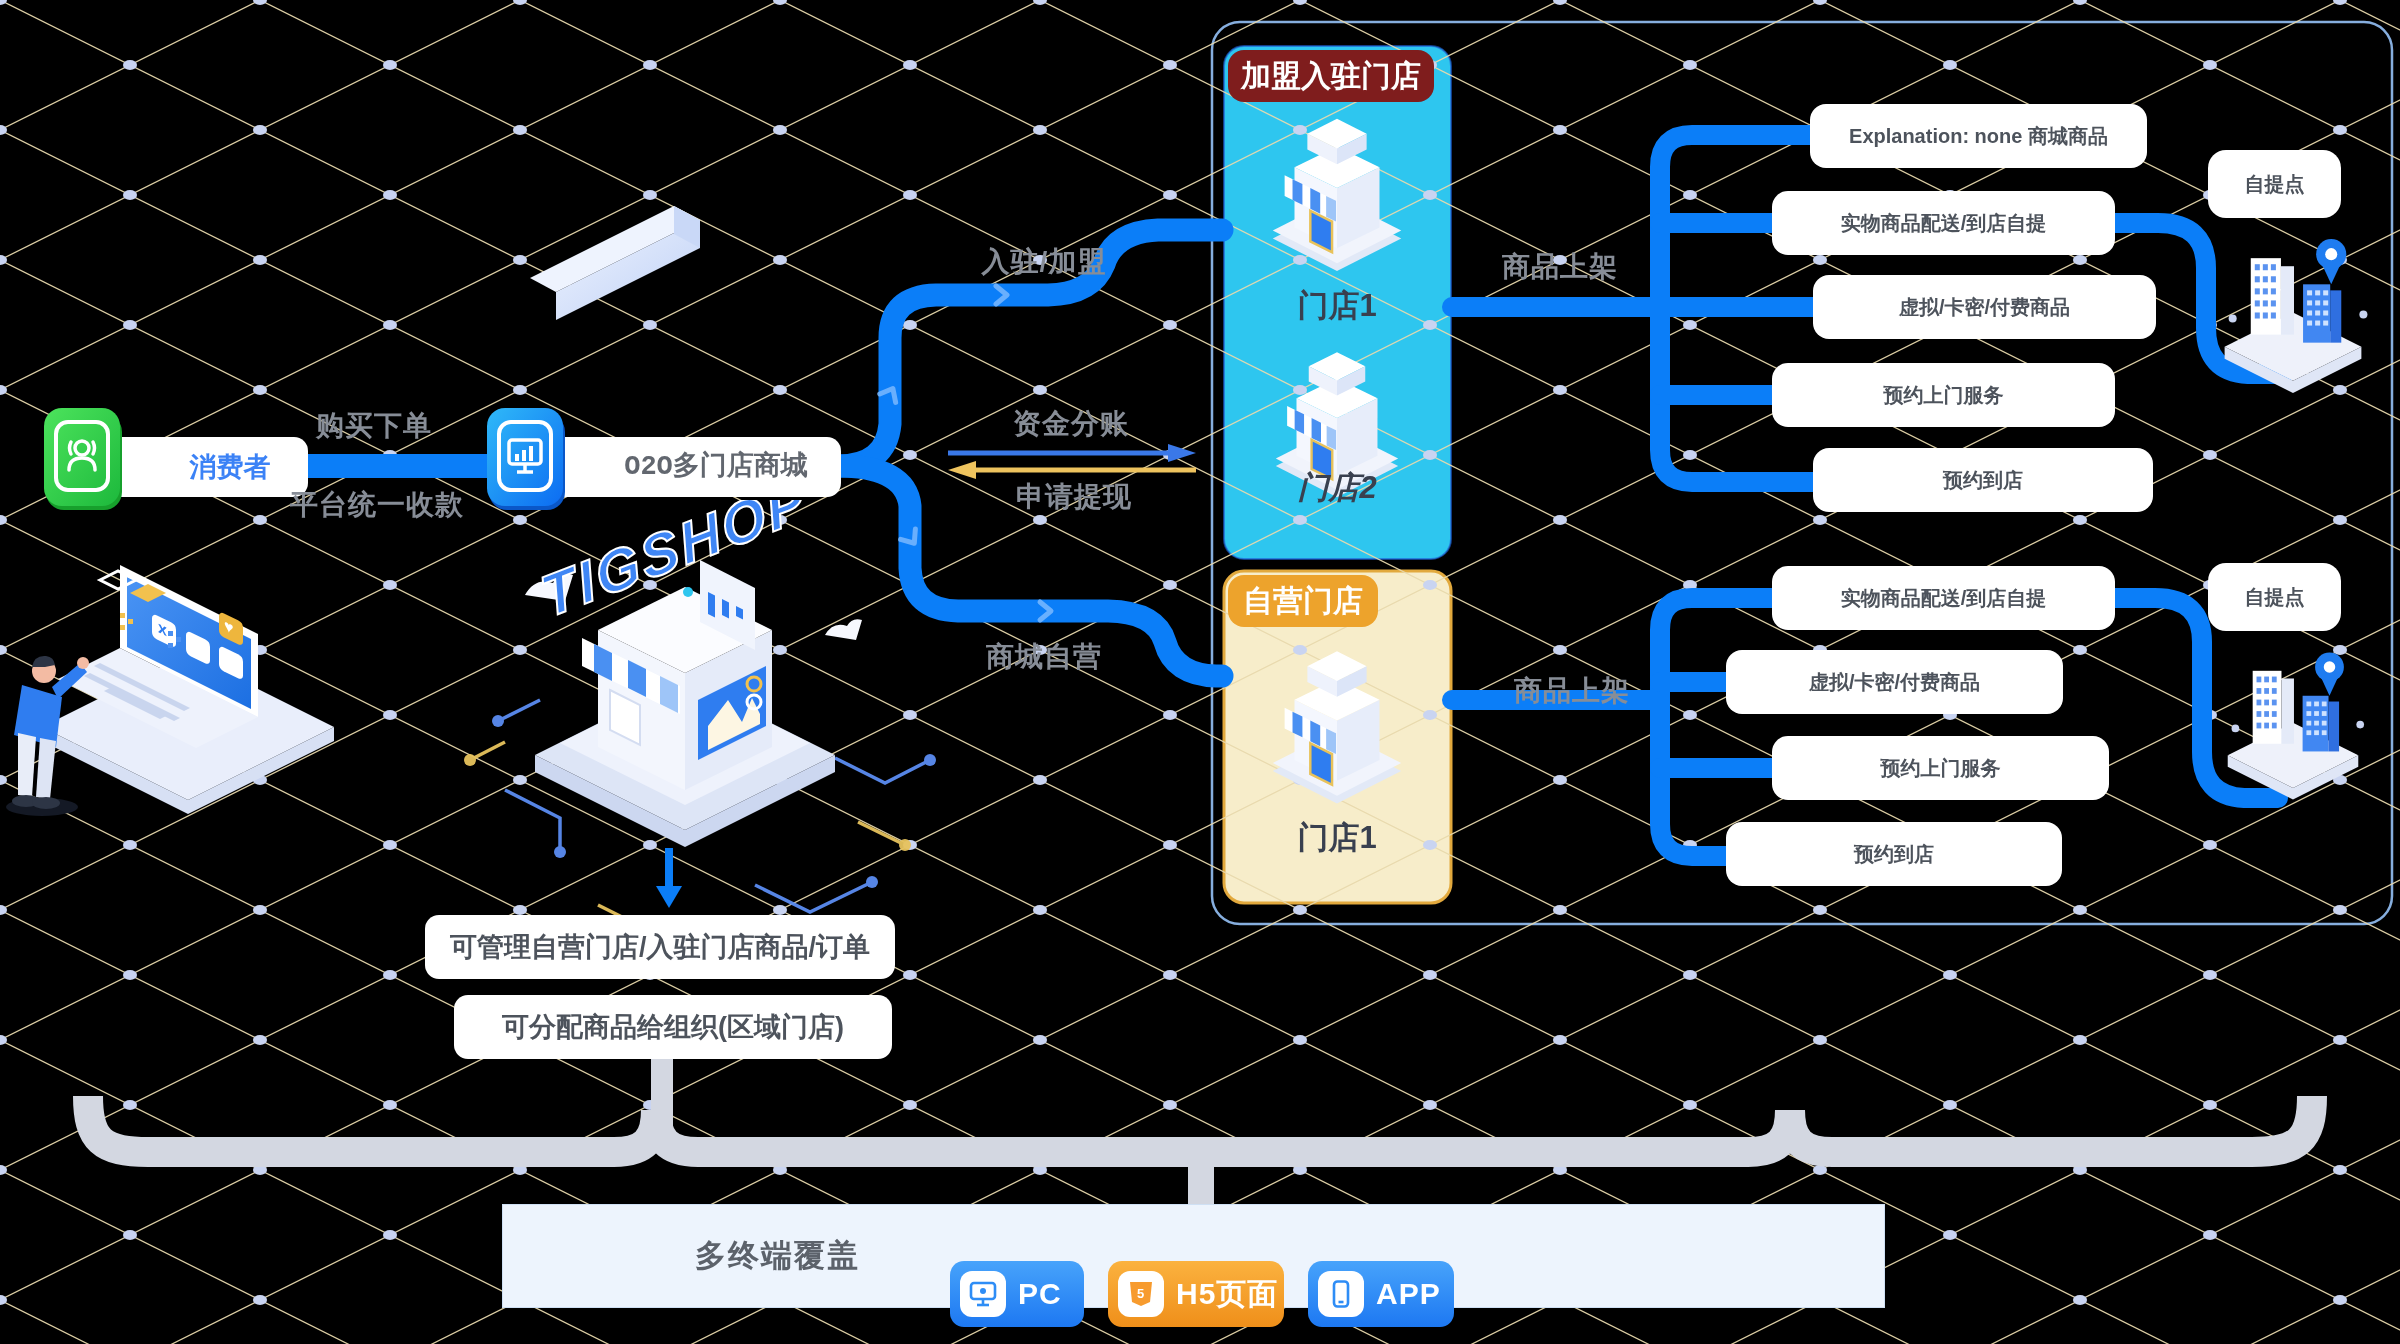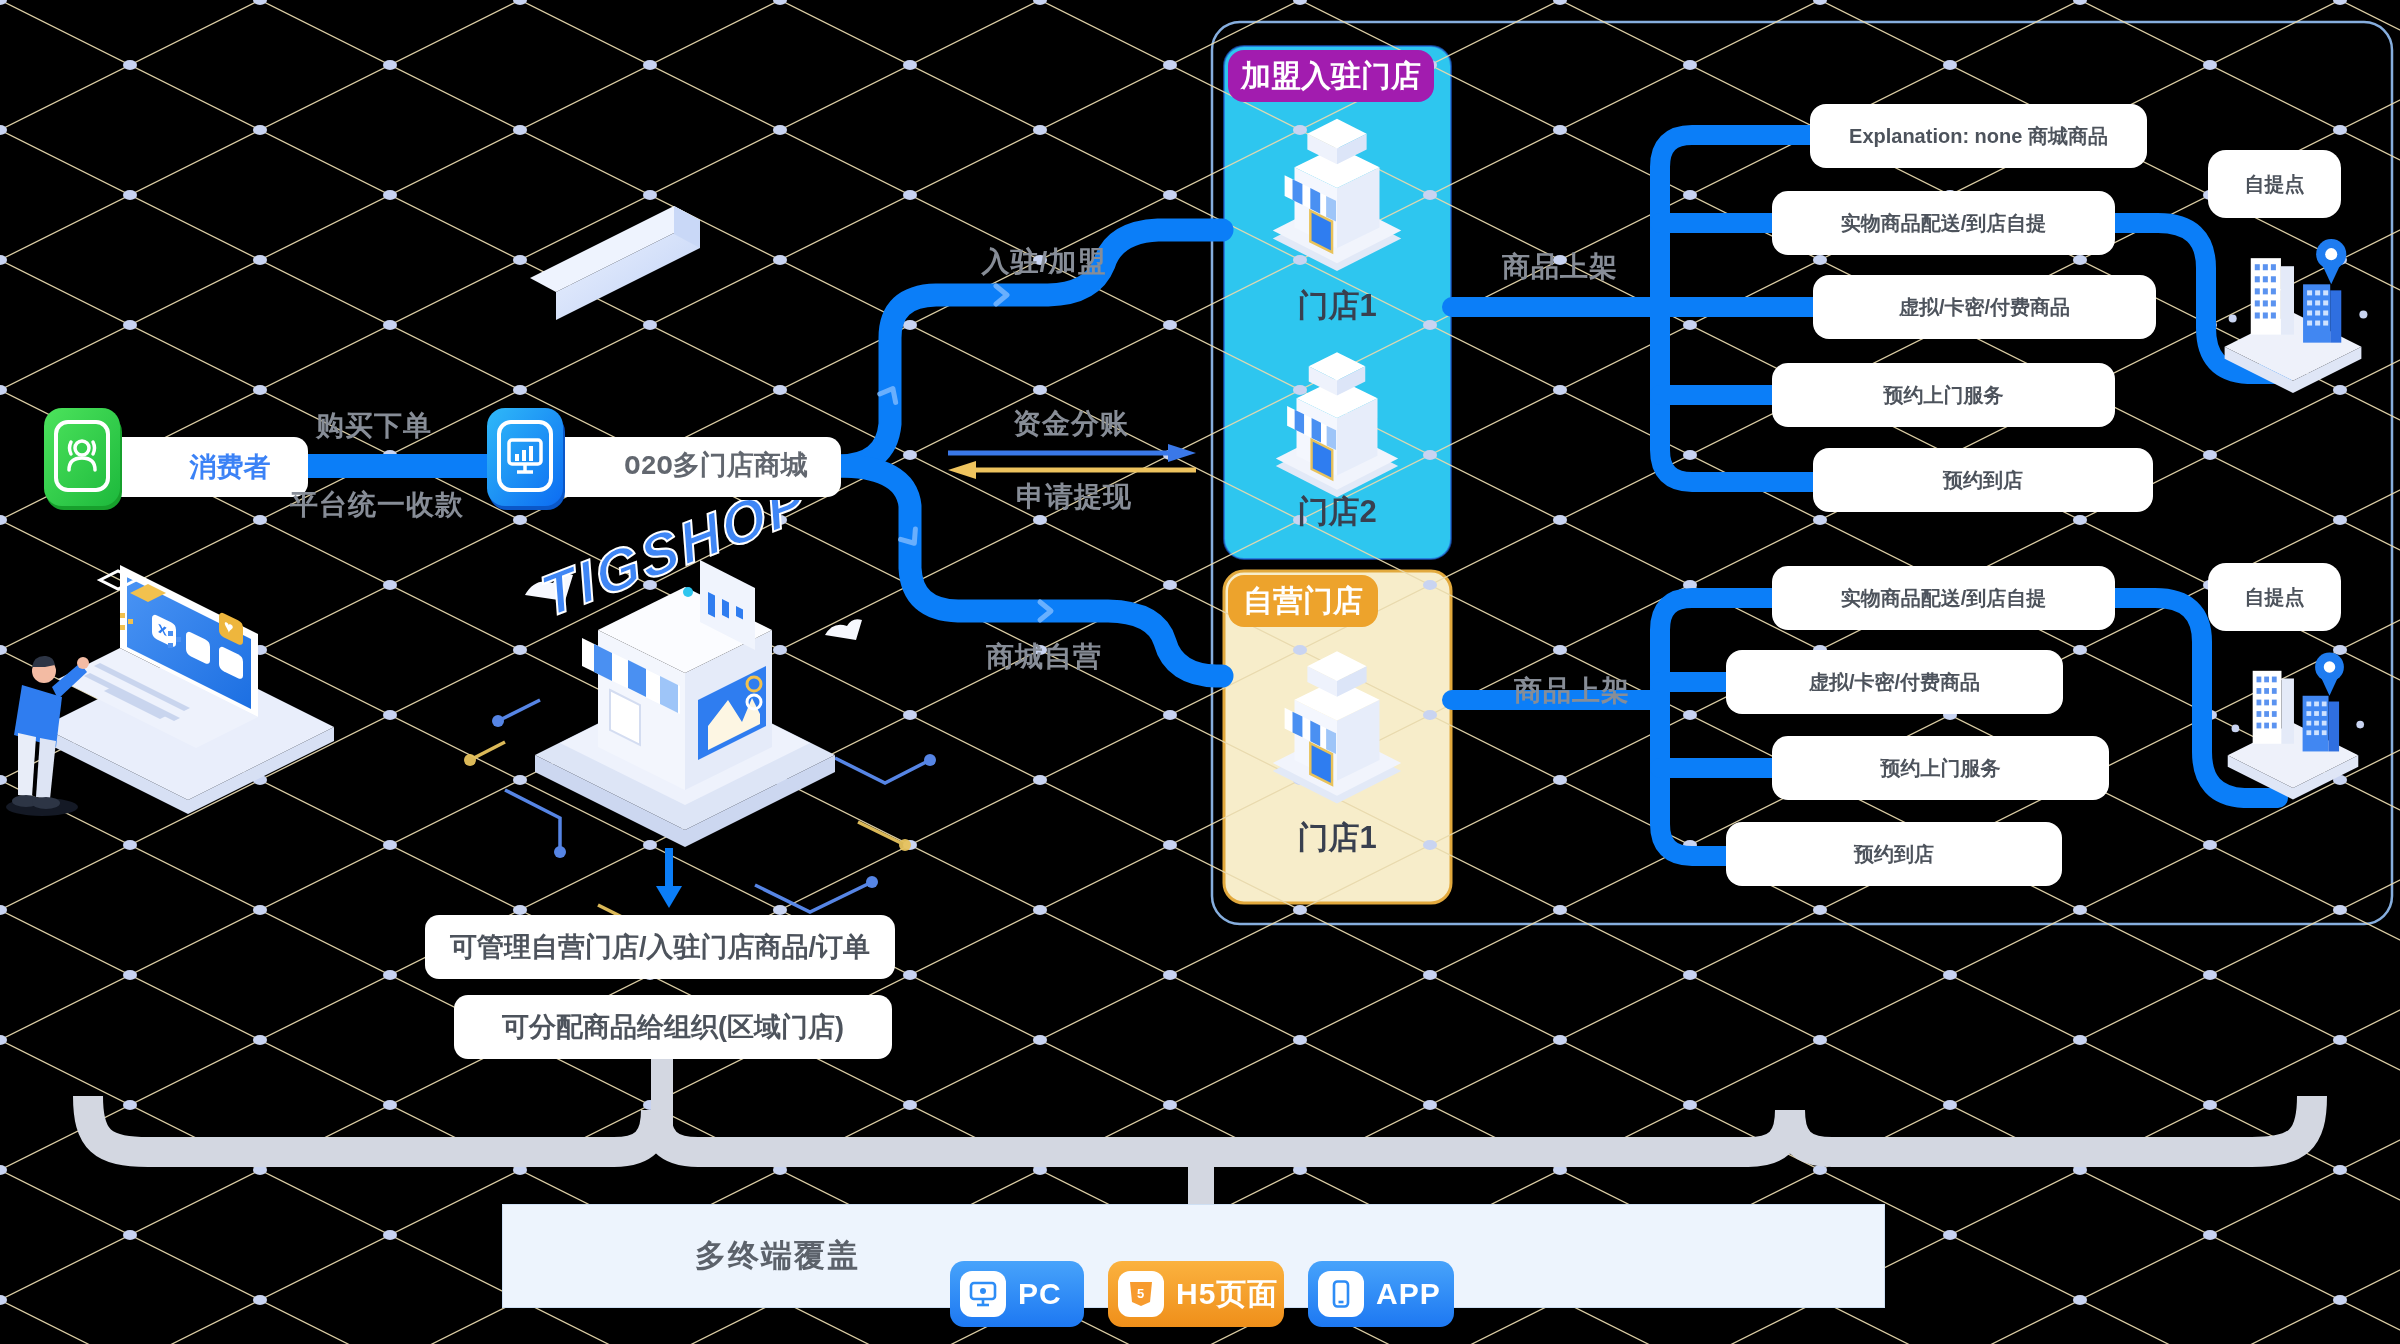--- a/index.html
+++ b/index.html
@@ -264,31 +264,31 @@
 
   <div class="lbl" style="left:374px;top:426px;">购买下单</div>
   <div class="lbl" style="left:377px;top:505px;">平台统一收款</div>
   <div class="lbl" style="left:1044px;top:262px;">入驻/加盟</div>
   <div class="lbl" style="left:1071px;top:424px;">资金分账</div>
   <div class="lbl" style="left:1074px;top:497px;">申请提现</div>
   <div class="lbl" style="left:1044px;top:657px;">商城自营</div>
   <div class="lbl" style="left:1560px;top:267px;">商品上架</div>
   <div class="lbl" style="left:1572px;top:691px;">商品上架</div>
 
-  <div class="tag" style="left:1228px;top:50px;width:206px;height:52px;line-height:52px;background:#a21caf;">
+  <div class="tag" style="left:1228px;top:50px;width:206px;height:52px;line-height:52px;background:#7f1d1d;">
     <span>加盟入驻门店</span>
   </div>
   <svg class="abs" style="left:1253px;top:100px" width="168" height="180" viewBox="0 0 170 170">
       <use href="#sym-store"></use>
     </svg>
   <div class="storelbl" style="left:1337px;top:306px;">门店1</div>
   <svg class="abs" style="left:1253px;top:340px" width="168" height="160" viewBox="0 0 170 170">
       <use href="#sym-store"></use>
     </svg>
-  <div class="storelbl" style="left:1337px;top:512px;">门店2</div>
+  <div class="storelbl" style="left:1337px;top:488px;font-style:italic;">门店2</div>
 
   <div class="tag" style="left:1228px;top:575px;width:150px;height:52px;line-height:52px;background:#eda32c;">
     <span>自营门店</span>
   </div>
   <svg class="abs" style="left:1253px;top:635px" width="168" height="175" viewBox="0 0 170 170">
       <use href="#sym-store"></use>
     </svg>
   <div class="storelbl" style="left:1337px;top:838px;">门店1</div>
 
   <div class="wbox" style="left:1810px;top:104px;width:337px;height:64px;line-height:64px;">

